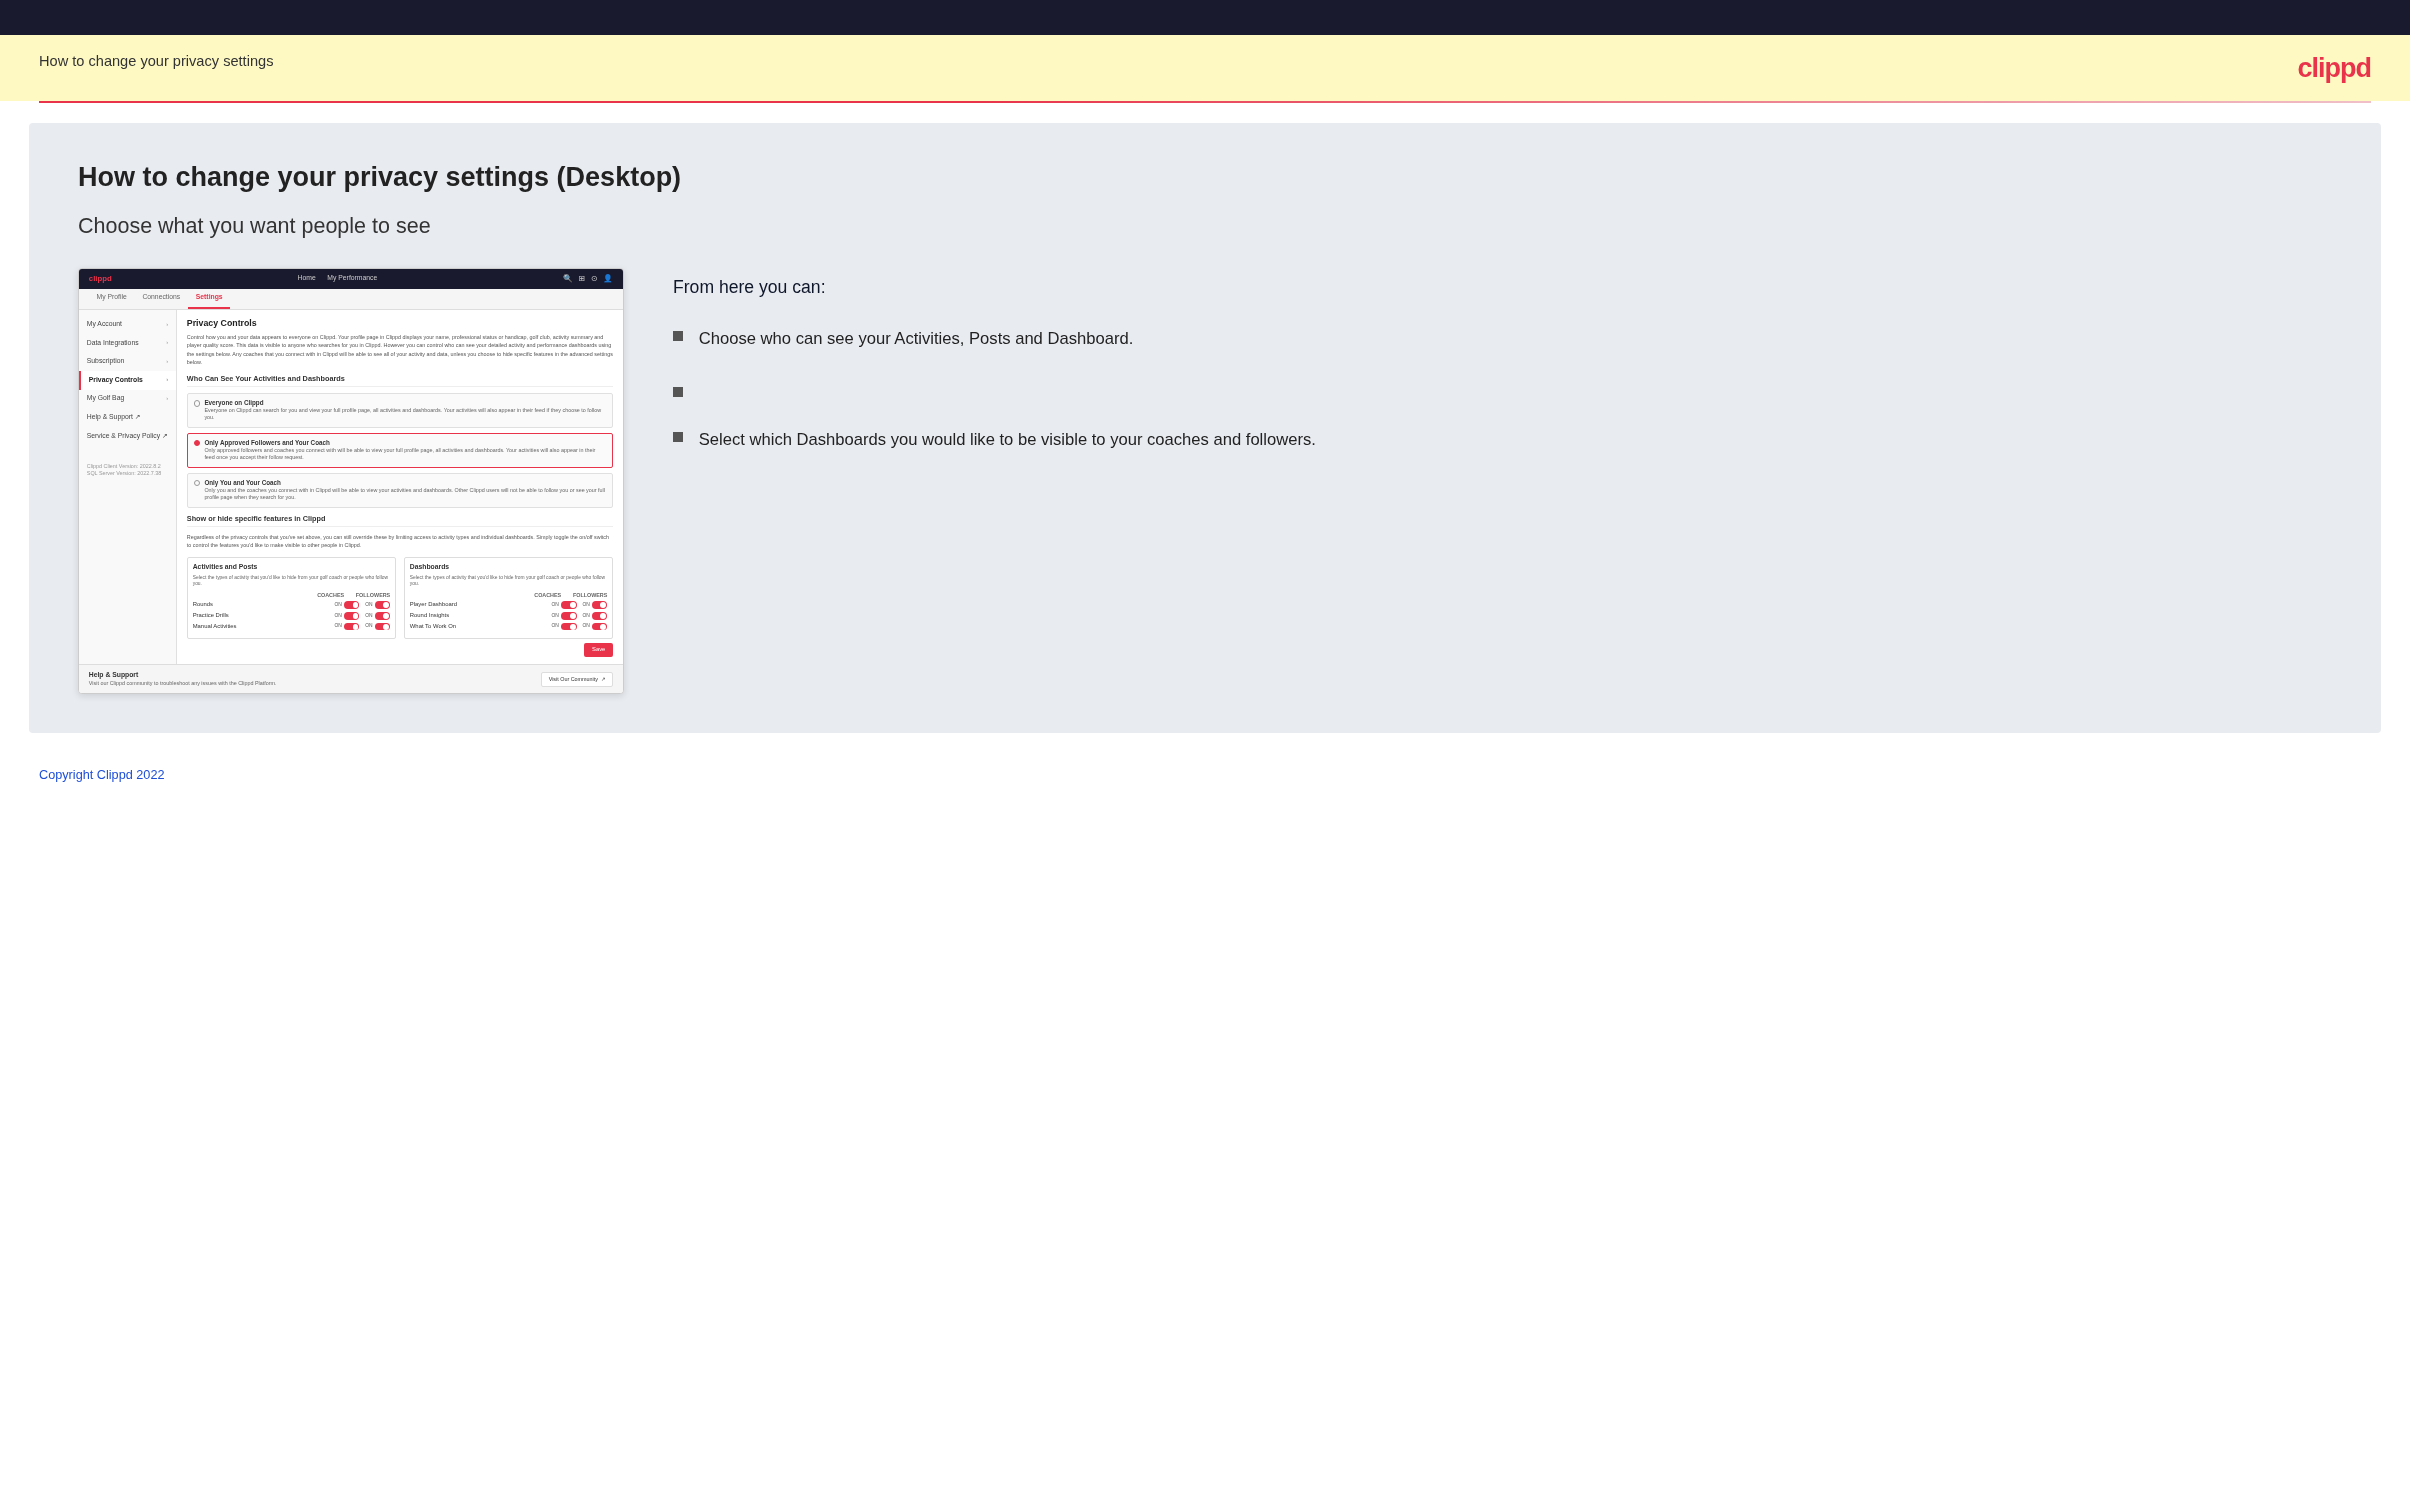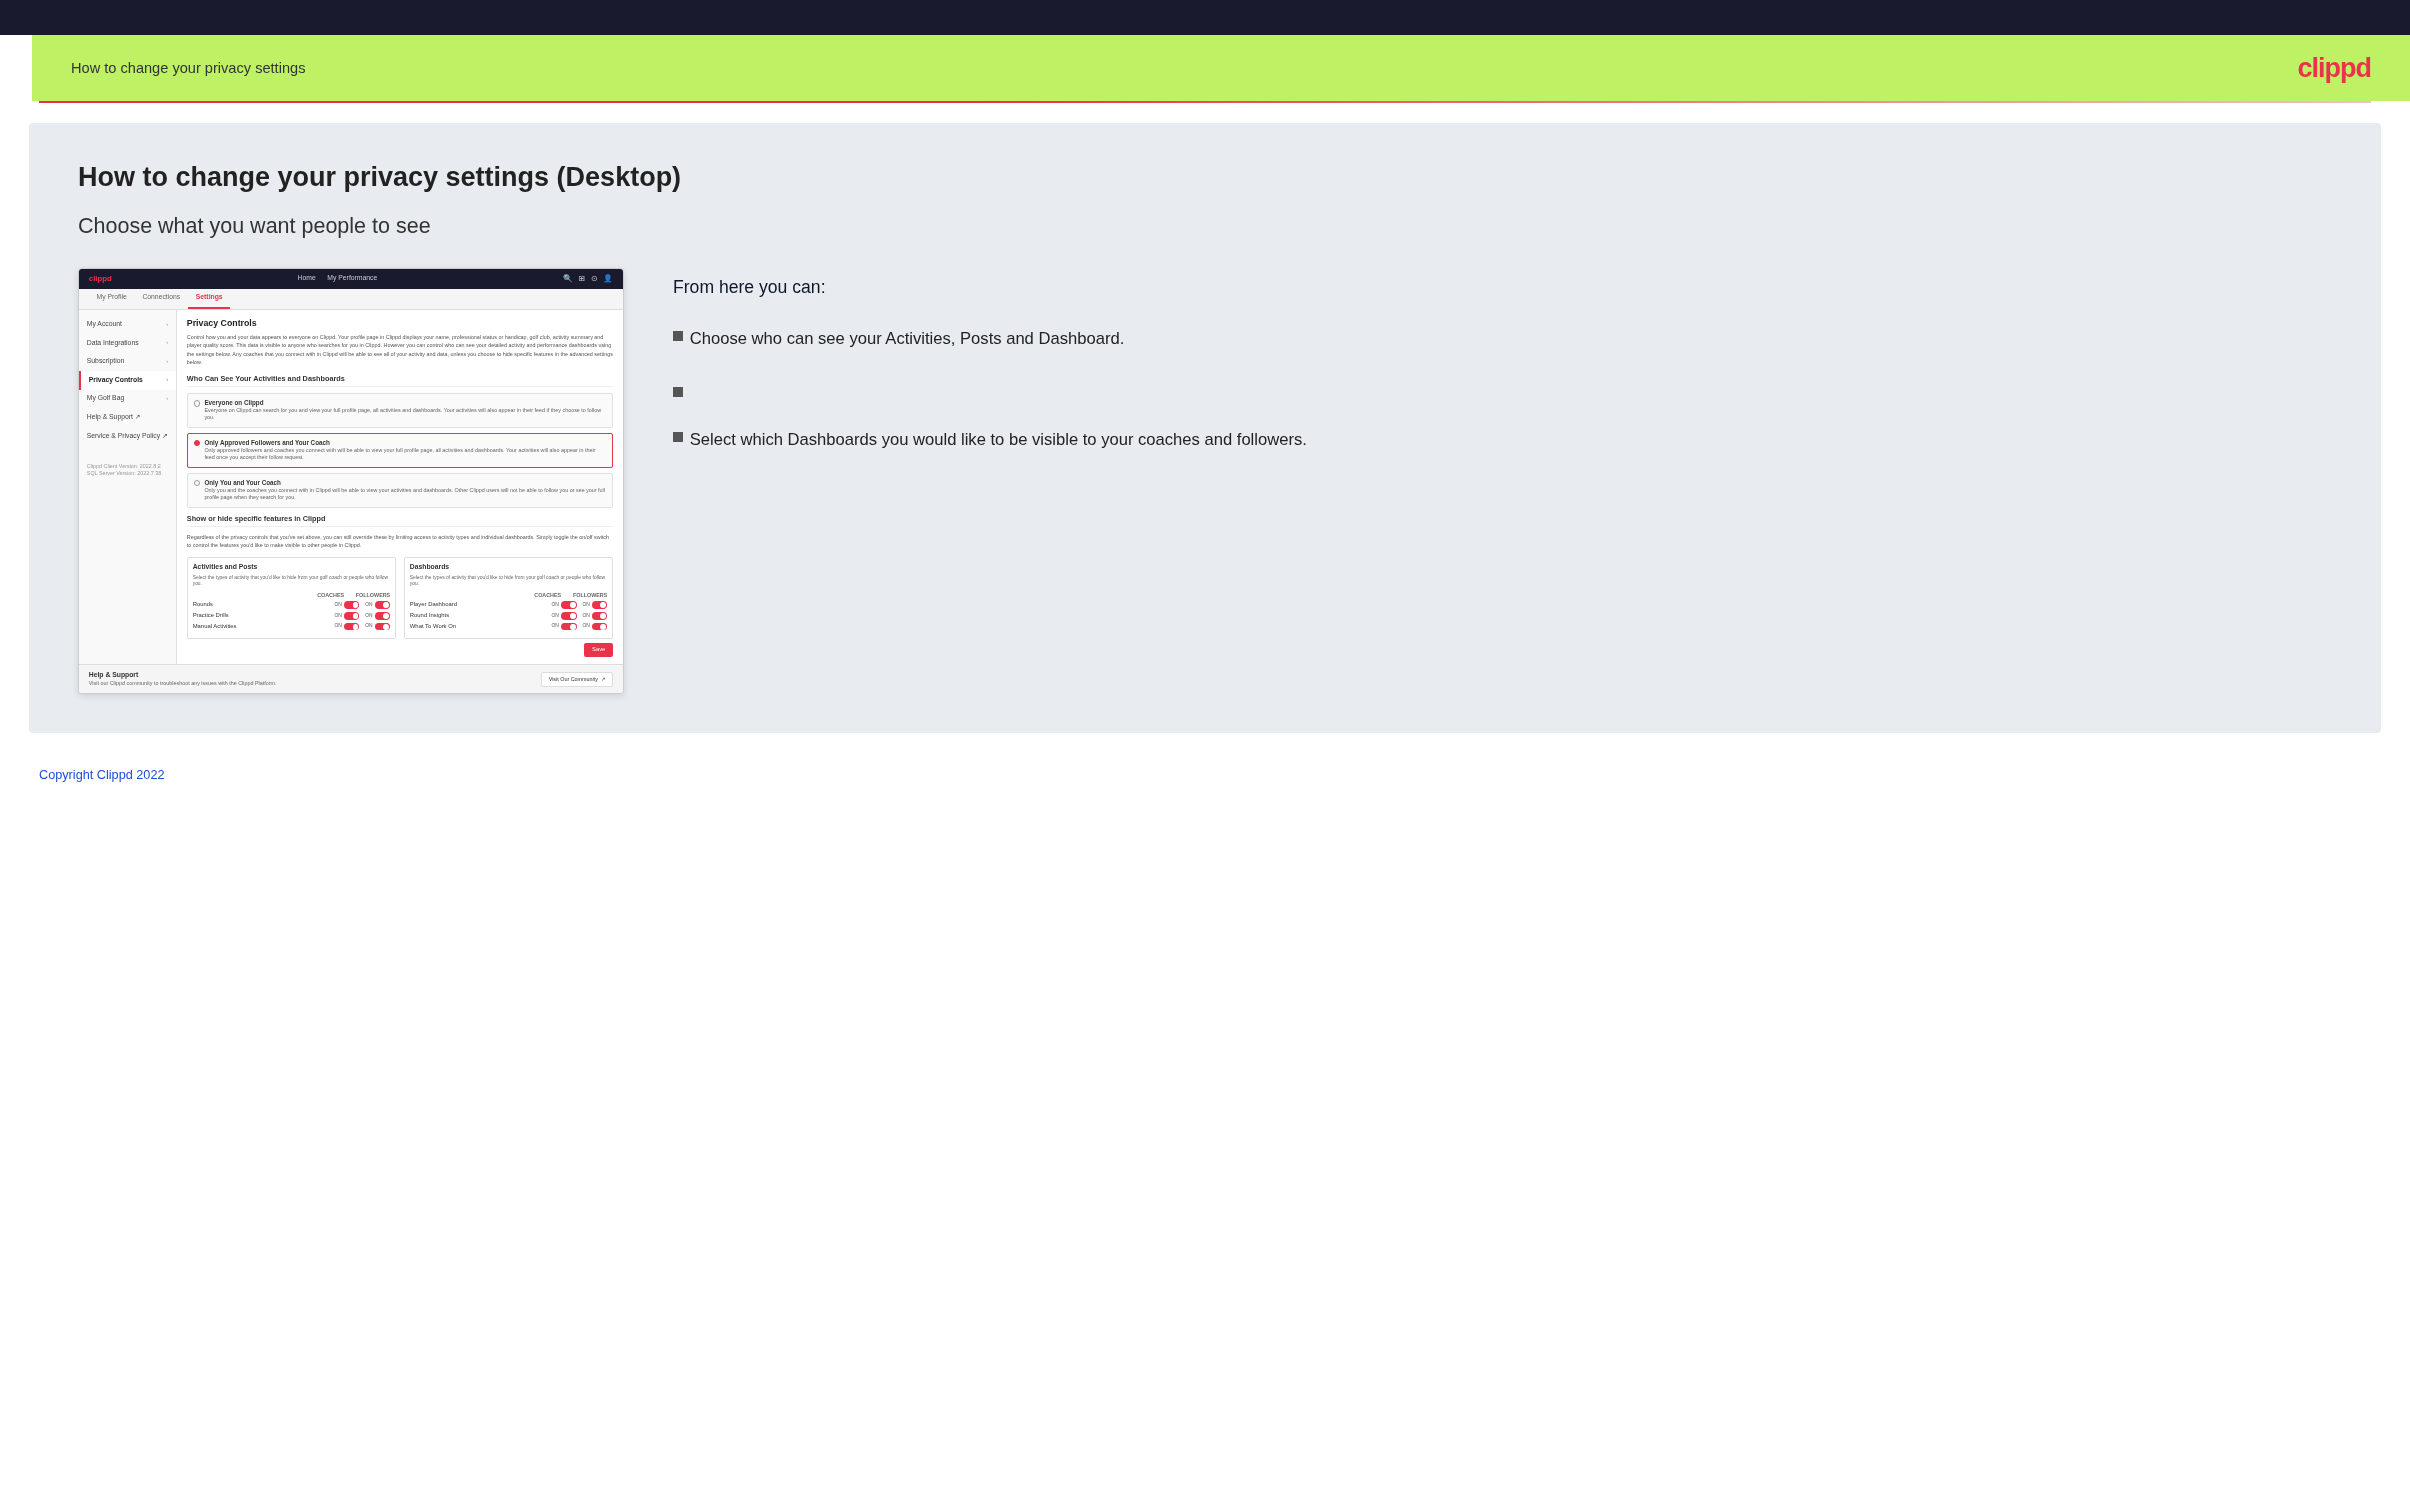--- a/index.html
+++ b/index.html
@@ -13,25 +13,23 @@
     
     .top-bar {
       background: #1a1a2e;
       height: 35px;
       width: 100%;
     }
 
     
     .header {
       display: flex;
-      align-items: center;
       justify-content: space-between;
       padding: 17.6px 39px;
-      background: #bef264;
-      margin-left: 32px;
+      background: #fef9c3;
     }
     .header-title {
       font-size: 14.6px;
       color: #333;
       font-weight: 400;
     }
     .logo {
       font-size: 27px;
       font-weight: 700;
       color: #e8334a;
@@ -352,21 +350,21 @@
       padding-top: 9.8px;
     }
     .from-here {
       font-size: 17.6px;
       font-weight: 400;
       color: #0f172a;
       margin-bottom: 29px;
     }
     .bullet-item {
       display: flex;
-      gap: 7px;
+      gap: 16px;
       margin-bottom: 31px;
       align-items: flex-start;
     }
     .bullet-square {
       width: 9.8px;
       height: 9.8px;
       background: #555;
       flex-shrink: 0;
       margin-top: 3.9px;
     }

